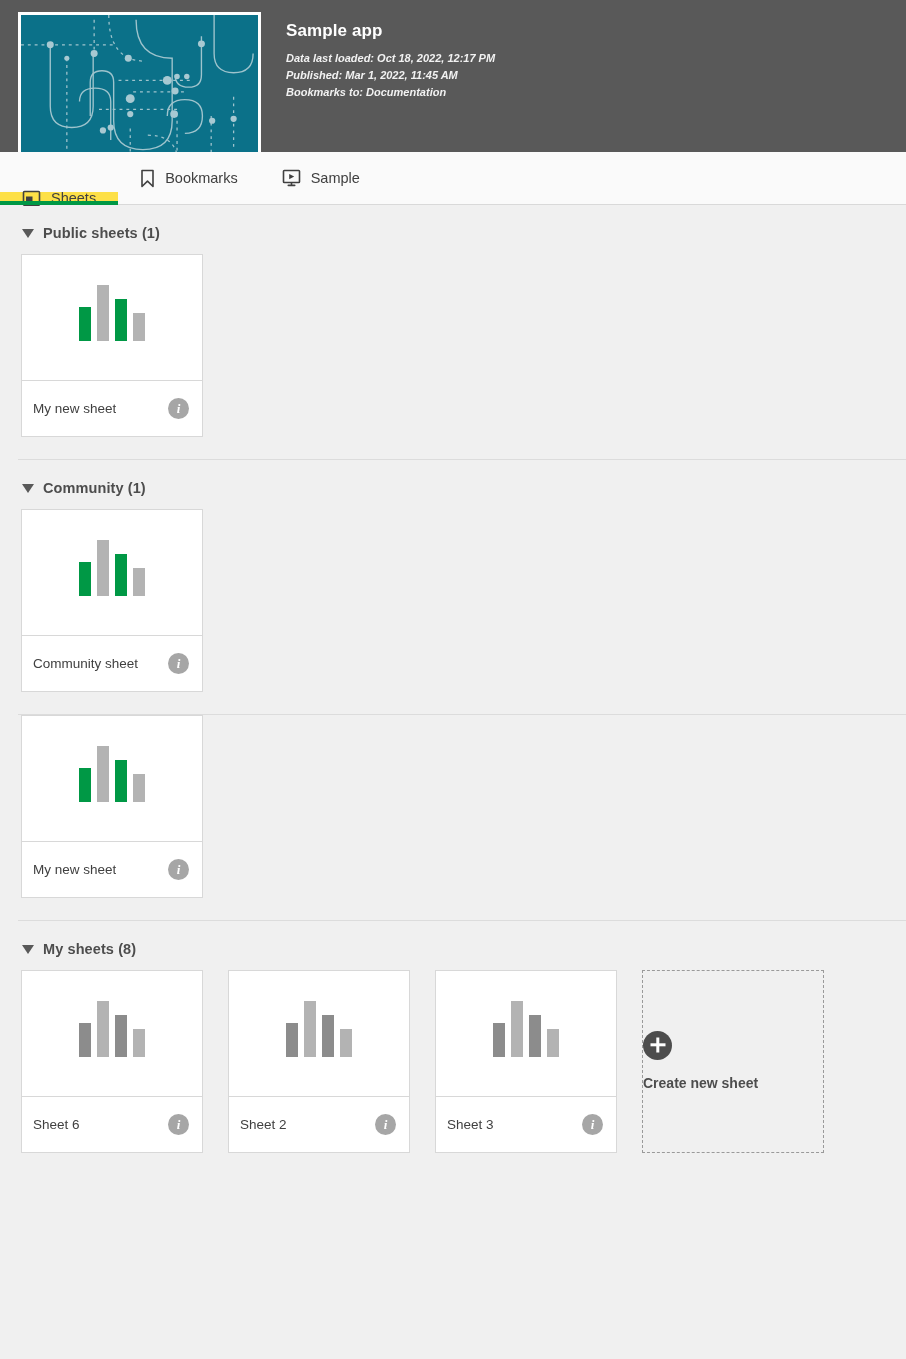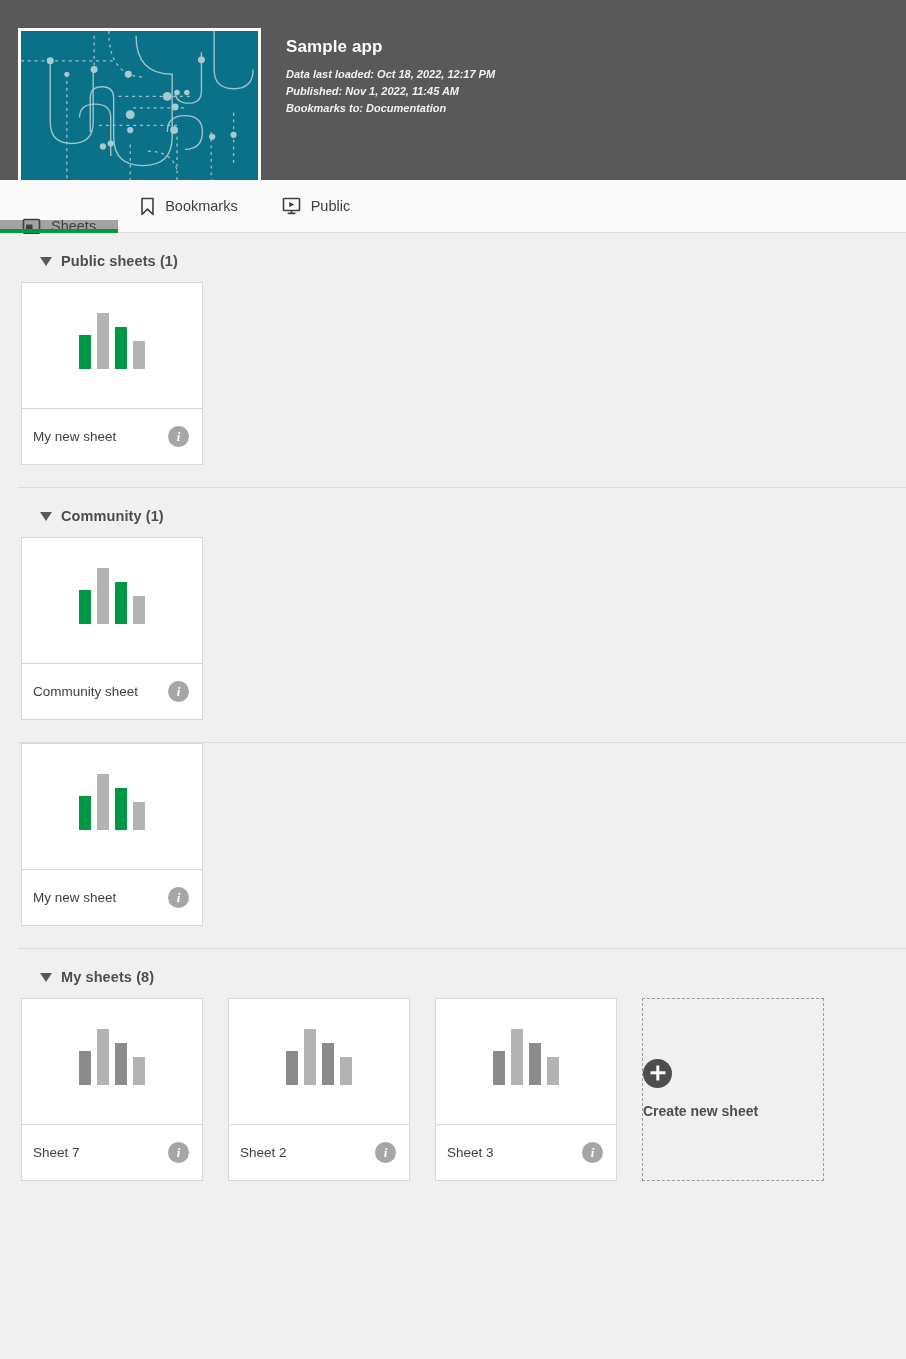--- a/index.html
+++ b/index.html
@@ -7,25 +7,25 @@
     margin: 0; padding: 0;
     width: 906px; height: 1359px;
     background: #f0f0f0;
     font-family: "Liberation Sans", sans-serif;
     -webkit-font-smoothing: antialiased;
   }
 
   
   .app-header {
     position: relative;
-    height: 180px;
+    height: 152px;
     background: #595959;
     display: flex;
     align-items: flex-start;
-    padding: 28px 0 0 18px;
+    padding: 12px 0 0 18px;
   }
   .thumb-frame {
     width: 243px;
     height: 157px;
     border: 3px solid #ffffff;
     background: #0b7189;
     flex: 0 0 auto;
     overflow: hidden;
     position: relative;
   }
@@ -69,21 +69,21 @@
     padding: 0 22px;
     font-size: 14.5px;
     color: #404040;
     cursor: pointer;
     position: relative;
     background: transparent;
     border: none;
     font-family: inherit;
   }
   .tab.active {
-    background: #a3a3a3;
+    background: #fde047;
     margin-top: 40px;
   }
   .tab.active::after {
     content: "";
     position: absolute;
     left: 0; right: 0; bottom: -1px;
     height: 4px;
     background: #009845;
   }
   .tab .ticon { display: flex; align-items: center; }
@@ -95,21 +95,21 @@
   .section { position: relative; }
   .section + .section .divider {
     height: 1px;
     background: #dcdcdc;
     margin: 0 0 0 18px;
   }
   .section-head {
     display: flex;
     align-items: center;
     gap: 9px;
-    padding: 20px 0 13px 40px;
+    padding: 20px 0 13px 22px;
     cursor: pointer;
     user-select: none;
   }
   .caret {
     width: 0; height: 0;
     border-left: 6.5px solid transparent;
     border-right: 6.5px solid transparent;
     border-top: 9px solid #595959;
     flex: 0 0 auto;
   }
@@ -267,21 +267,21 @@
         <circle cx="218" cy="108" r="3.2"></circle>
         <circle cx="84" cy="120" r="3.2"></circle>
         <circle cx="47" cy="45" r="2.6"></circle>
       </g>
     </svg>
   </div>
 
   <div class="app-meta">
     <h1 class="app-title">Sample app</h1>
     <div class="app-sub">Data last loaded: Oct 18, 2022, 12:17 PM</div>
-    <div class="app-sub">Published: Nov 1, 2022, 11:45 AM</div>
+    <div class="app-sub">Published: Mar 1, 2022, 11:45 AM</div>
     <div class="app-sub">Bookmarks to: Documentation</div>
   </div>
 </div>
 
 <div class="tabbar">
 
   <div class="tab active">
     <span class="ticon">
       <svg width="19" height="17" viewBox="0 0 19 17">
         <rect x="1.5" y="1.5" width="16" height="10.5" rx="1" fill="none" stroke="#404040" stroke-width="1.6"></rect>
@@ -303,21 +303,21 @@
 
   <div class="tab">
     <span class="ticon">
       <svg width="19" height="18" viewBox="0 0 19 18">
         <rect x="1.5" y="1.5" width="16" height="12" rx="0.8" fill="none" stroke="#404040" stroke-width="1.6"></rect>
         <path d="M7.2 5 L12.2 7.6 L7.2 10.2 Z" fill="#404040"></path>
         <path d="M9.5 13.5 V16" stroke="#404040" stroke-width="1.6"></path>
         <path d="M6.3 16.4 H12.7" stroke="#404040" stroke-width="1.6" stroke-linecap="round"></path>
       </svg>
     </span>
-    <span>Public</span>
+    <span>Sample</span>
   </div>
 </div>
 
 <div class="content" id="content-root">
     <div class="section">
       <div class="section-head">
         <span class="caret"></span>
         <span class="section-title">Public sheets (1)</span>
       </div>
       <div class="cards">
@@ -389,21 +389,21 @@
         <div class="card">
           <div class="card-preview">
             <div class="mini-chart">
               <span class="bar" style="height:34px;background:#8c8c8c"></span>
               <span class="bar" style="height:56px;background:#b3b3b3"></span>
               <span class="bar" style="height:42px;background:#8c8c8c"></span>
               <span class="bar" style="height:28px;background:#b3b3b3"></span>
             </div>
           </div>
           <div class="card-footer">
-            <span class="card-label">Sheet 7</span>
+            <span class="card-label">Sheet 6</span>
             <span class="info-icon">i</span>
           </div>
         </div>
         <div class="card">
           <div class="card-preview">
             <div class="mini-chart">
               <span class="bar" style="height:34px;background:#8c8c8c"></span>
               <span class="bar" style="height:56px;background:#b3b3b3"></span>
               <span class="bar" style="height:42px;background:#8c8c8c"></span>
               <span class="bar" style="height:28px;background:#b3b3b3"></span>

